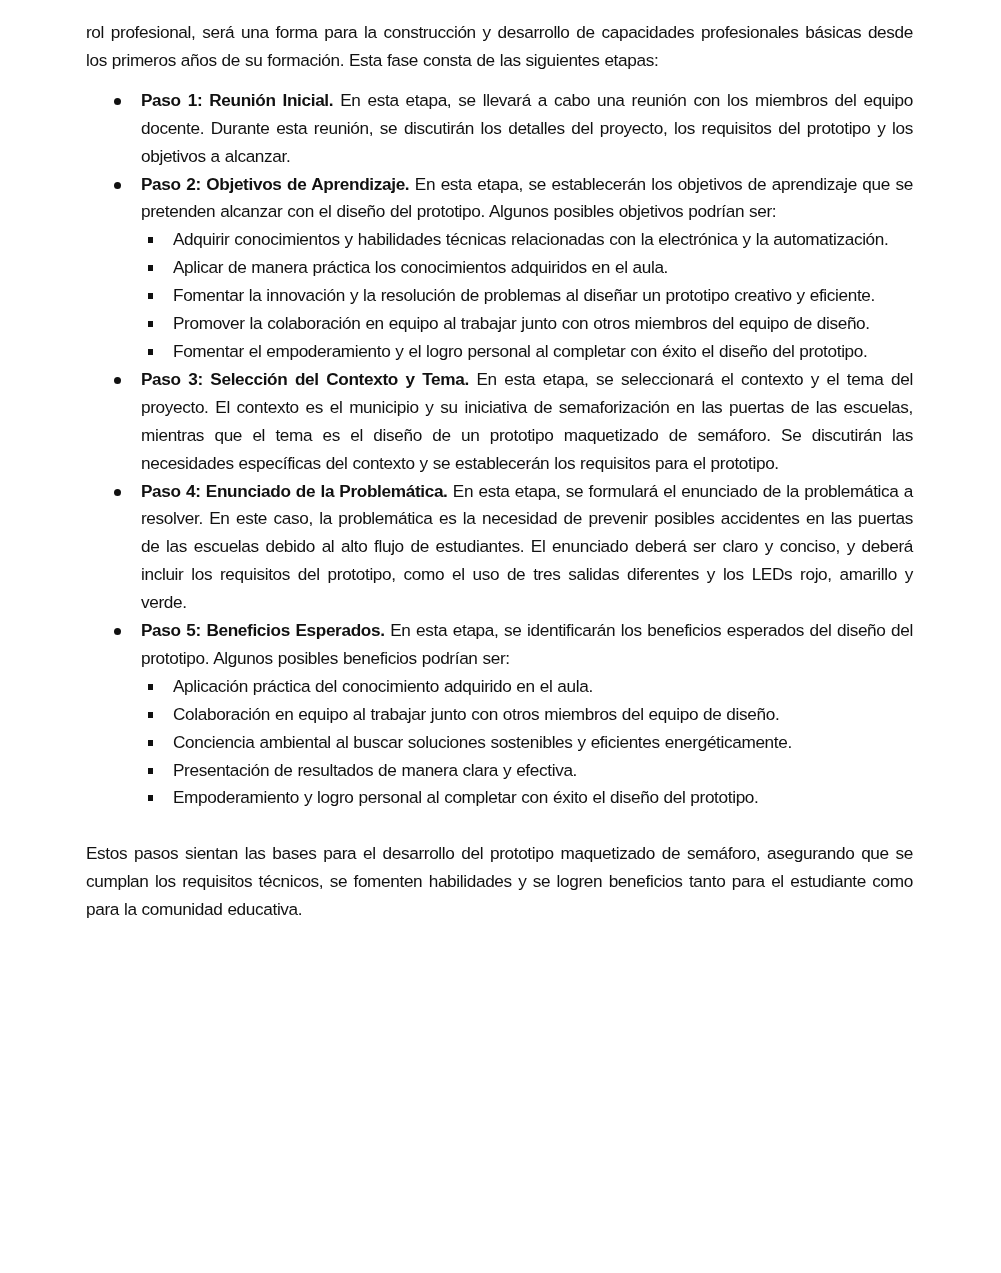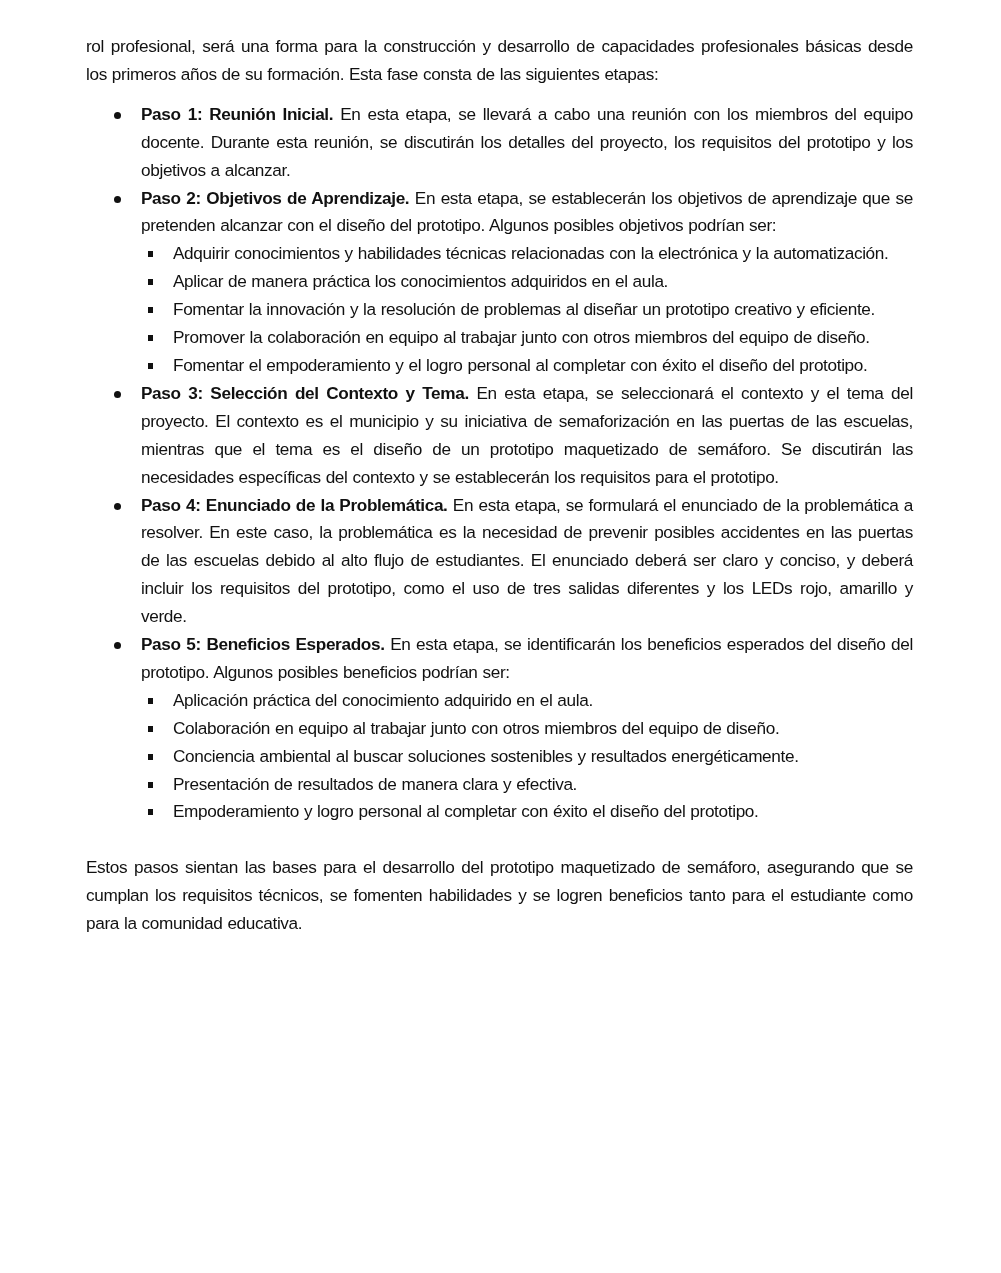--- a/index.html
+++ b/index.html
@@ -1,21 +1,21 @@
 <!DOCTYPE html>
 <html><head>
 <meta charset="utf-8">
 <style>
   html, body { margin: 0; padding: 0; background: #ffffff; }
   body {
     width: 1001px; height: 1273px; overflow: hidden; position: relative;
     font-family: "Liberation Sans", sans-serif; color: #111111;
   }
   .page {
-    position: absolute; left: 86px; top: 33px; width: 827px;
+    position: absolute; left: 86px; top: 19px; width: 827px;
     font-size: 17.2px; line-height: 27.9px; letter-spacing: -0.35px;
     word-spacing: 0.5px;
   }
   p { margin: 0; text-align: justify; }
   .intro { margin-bottom: 12px; }
   .outro { margin-top: 28px; }
   ul { margin: 0; padding: 0; list-style: none; }
   .step { position: relative; padding-left: 55px; text-align: justify; }
   .step .bullet {
     position: absolute; left: 28px; top: 11px; width: 7px; height: 7px;
@@ -61,21 +61,21 @@
       <b>Paso 4: Enunciado de la Problemática.</b><span> En esta etapa, se formulará el enunciado de la problemática a resolver. En este caso, la problemática es la necesidad de prevenir posibles accidentes en las puertas de las escuelas debido al alto flujo de estudiantes. El enunciado deberá ser claro y conciso, y deberá incluir los requisitos del prototipo, como el uso de tres salidas diferentes y los LEDs rojo, amarillo y verde.</span>
     </li>
 
     <li class="step">
       <span class="bullet"></span>
       <b>Paso 5: Beneficios Esperados.</b><span> En esta etapa, se identificarán los beneficios esperados del diseño del prototipo. Algunos posibles beneficios podrían ser:</span>
       <ul>
         <li class="sub"><span class="sq"></span><span>Aplicación práctica del conocimiento adquirido en el aula.</span></li>
         <li class="sub"><span class="sq"></span></li>
         <li class="sub"><span class="sq"></span><span>Colaboración en equipo al trabajar junto con otros miembros del equipo de diseño.</span></li>
-        <li class="sub"><span class="sq"></span><span>Conciencia ambiental al buscar soluciones sostenibles y resultados energéticamente.</span></li>
+        <li class="sub"><span class="sq"></span><span>Conciencia ambiental al buscar soluciones sostenibles y eficientes energéticamente.</span></li>
         <li class="sub"><span class="sq"></span><span>Presentación de resultados de manera clara y efectiva.</span></li>
         <li class="sub"><span class="sq"></span><span>Empoderamiento y logro personal al completar con éxito el diseño del prototipo.</span></li>
       </ul>
     </li>
   </ul>
 
   <p class="outro">Estos pasos sientan las bases para el desarrollo del prototipo maquetizado de semáforo, asegurando que se cumplan los requisitos técnicos, se fomenten habilidades y se logren beneficios tanto para el estudiante como para la comunidad educativa.</p>
 </div>
 
 </body></html>

